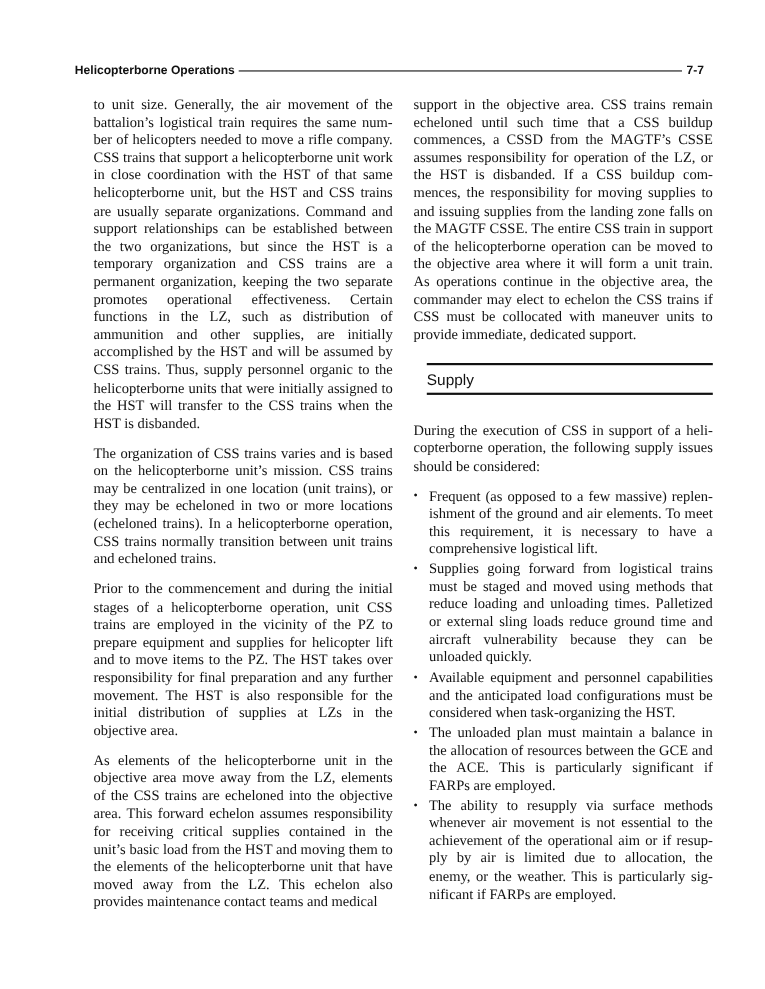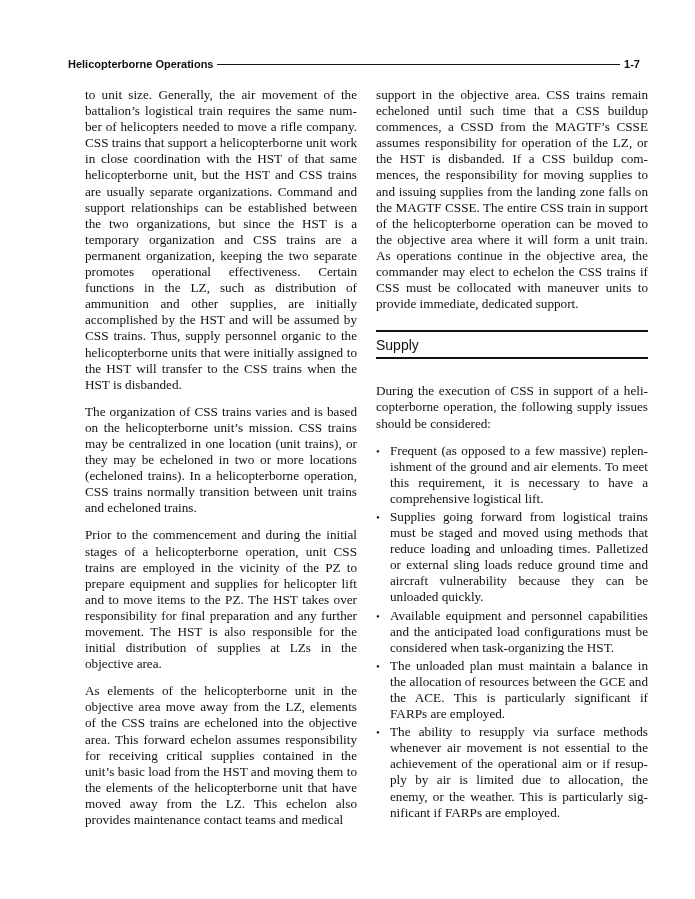--- a/index.html
+++ b/index.html
@@ -10,35 +10,35 @@
       font-family: "Liberation Sans", sans-serif; font-weight: bold; font-size: 11px; margin-top: 13px;
     }
     .page-header .rule { flex: 1; height: 0; border-top: 1px solid #111; margin: 0 4px; }
     .col { position: absolute; top: 87px; width: 272px;
       font-family: "Liberation Serif", serif; font-size: 13.2px; line-height: 16.1px;
       text-align: justify; hyphens: manual; }
     .col-left { left: 68px; margin-left: 17px; }
     .col-right { left: 376px; }
     .col p { margin: 0 0 11px 0; }
     .section-heading {
-      margin: 18px 0 24px 0; border-top: 2px solid #111; border-bottom: 2px solid #111;
+      margin: 18px 0 24px 12px; border-top: 2px solid #111; border-bottom: 2px solid #111;
       font-family: "Liberation Sans", sans-serif; font-size: 14px; line-height: 22px;
       padding: 2px 0 1px 0;
     }
     ul.bullets { list-style: none; margin: 0; padding: 0; }
     ul.bullets li { position: relative; padding-left: 14px; margin-bottom: 2px; }
     ul.bullets li .bullet { position: absolute; left: 0; top: 0; font-size: 11px; }
   </style>
 </head>
 <body>
 
 <div class="page-header">
   <span>Helicopterborne Operations</span>
   <span class="rule"></span>
-  <span>1-7</span>
+  <span>7-7</span>
 </div>
 
 <div class="col col-left">
   <p>to unit size. Generally, the air movement of the battalion’s logistical train requires the same num­ber of helicopters needed to move a rifle com­pany. CSS trains that support a helicopterborne unit work in close coordination with the HST of that same helicopterborne unit, but the HST and CSS trains are usually separate organizations. Command and support relationships can be estab­lished between the two organizations, but since the HST is a temporary organization and CSS trains are a permanent organization, keeping the two separate promotes operational effectiveness. Certain functions in the LZ, such as distribution of ammunition and other supplies, are initially accomplished by the HST and will be assumed by CSS trains. Thus, supply personnel organic to the helicopterborne units that were initially assigned to the HST will transfer to the CSS trains when the HST is disbanded.</p>
   <p>The organization of CSS trains varies and is based on the helicopterborne unit’s mission. CSS trains may be centralized in one location (unit trains), or they may be echeloned in two or more locations (echeloned trains). In a helicopterborne operation, CSS trains normally transition between unit trains and echeloned trains.</p>
   <p>Prior to the commencement and during the initial stages of a helicopterborne operation, unit CSS trains are employed in the vicinity of the PZ to prepare equipment and supplies for helicopter lift and to move items to the PZ. The HST takes over responsibility for final preparation and any fur­ther movement. The HST is also responsible for the initial distribution of supplies at LZs in the objective area.</p>
   <p>As elements of the helicopterborne unit in the objective area move away from the LZ, elements of the CSS trains are echeloned into the objective area. This forward echelon assumes responsibility for receiving critical supplies contained in the unit’s basic load from the HST and moving them to the elements of the helicopterborne unit that have moved away from the LZ. This echelon also provides maintenance contact teams and medical</p>
 </div>
 
 <div class="col col-right">

